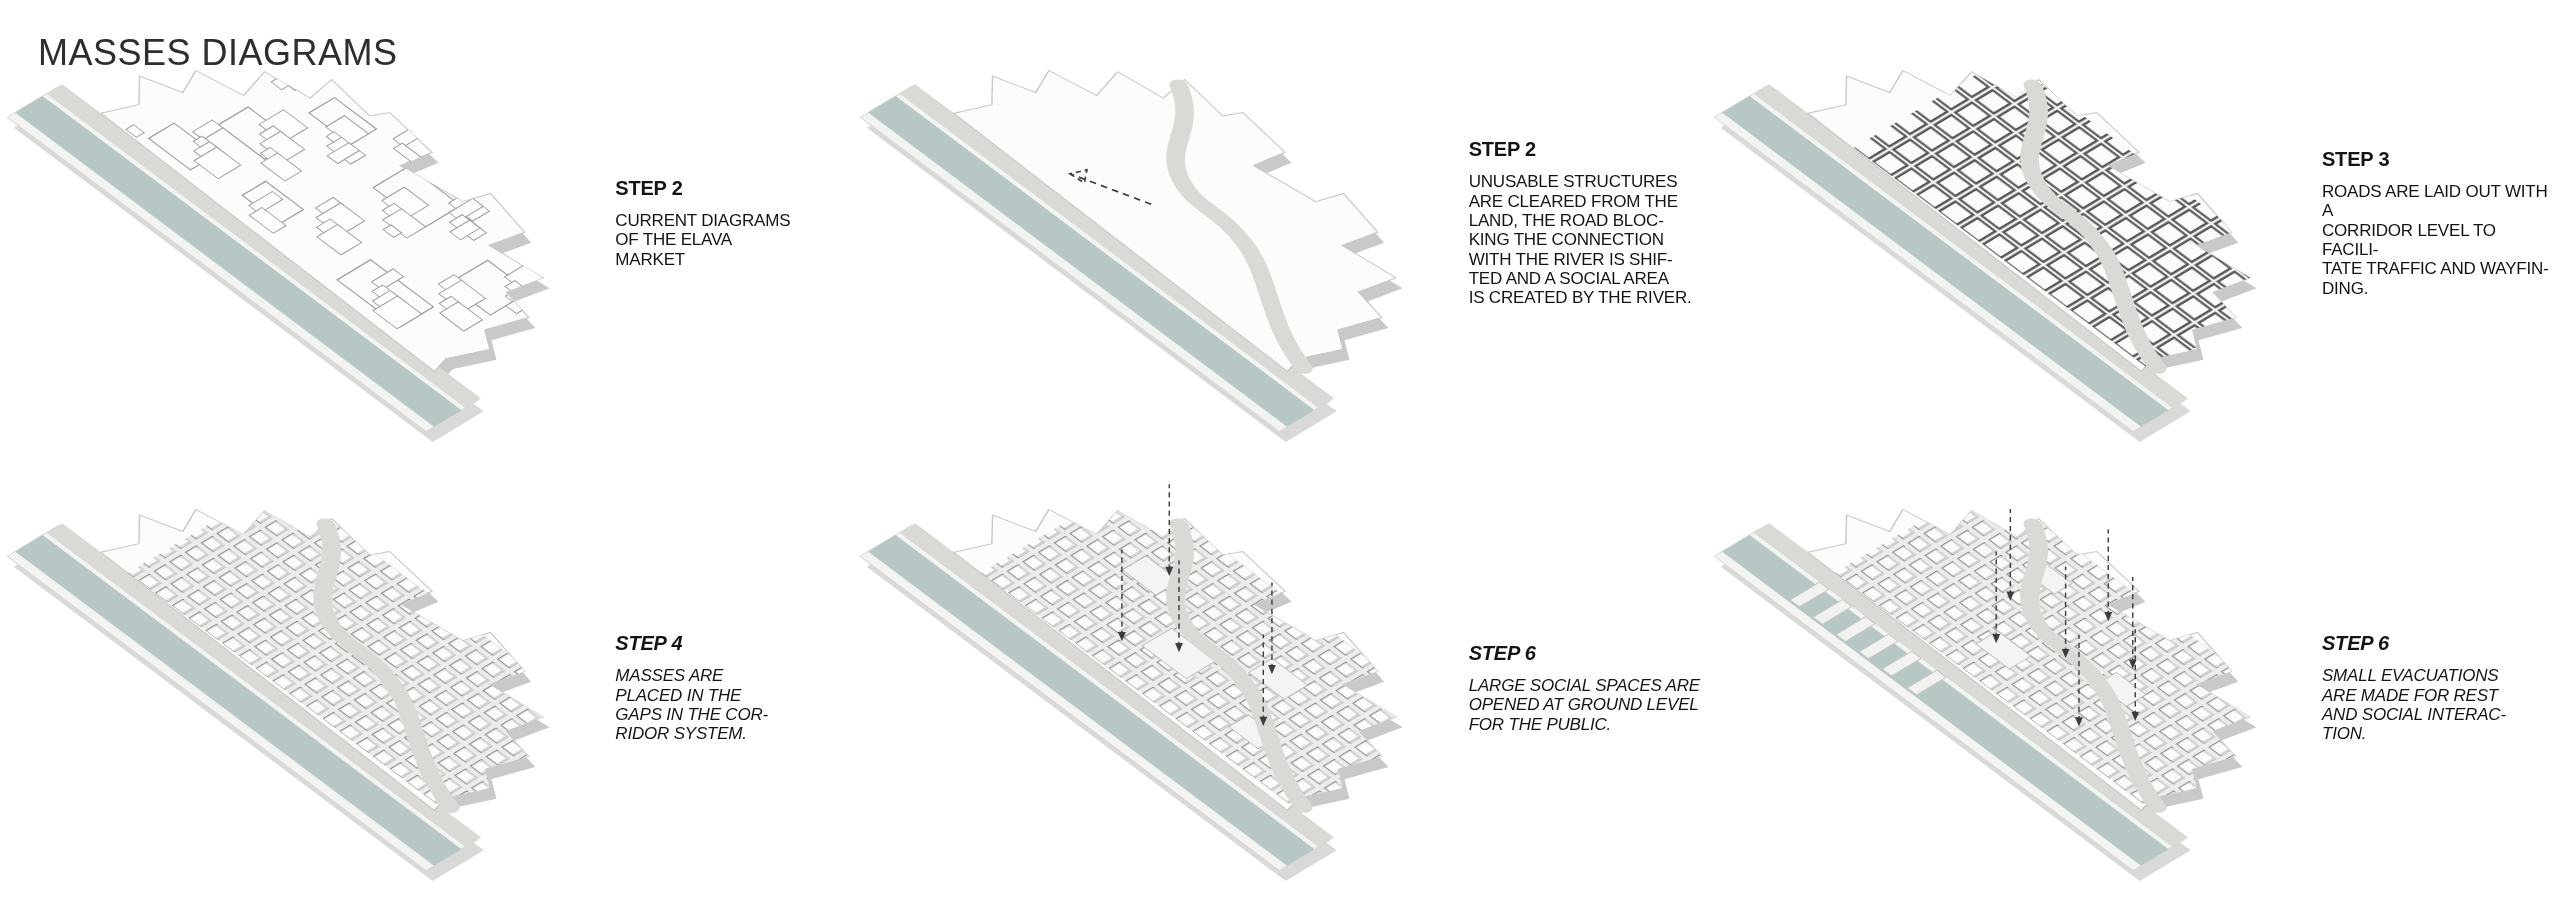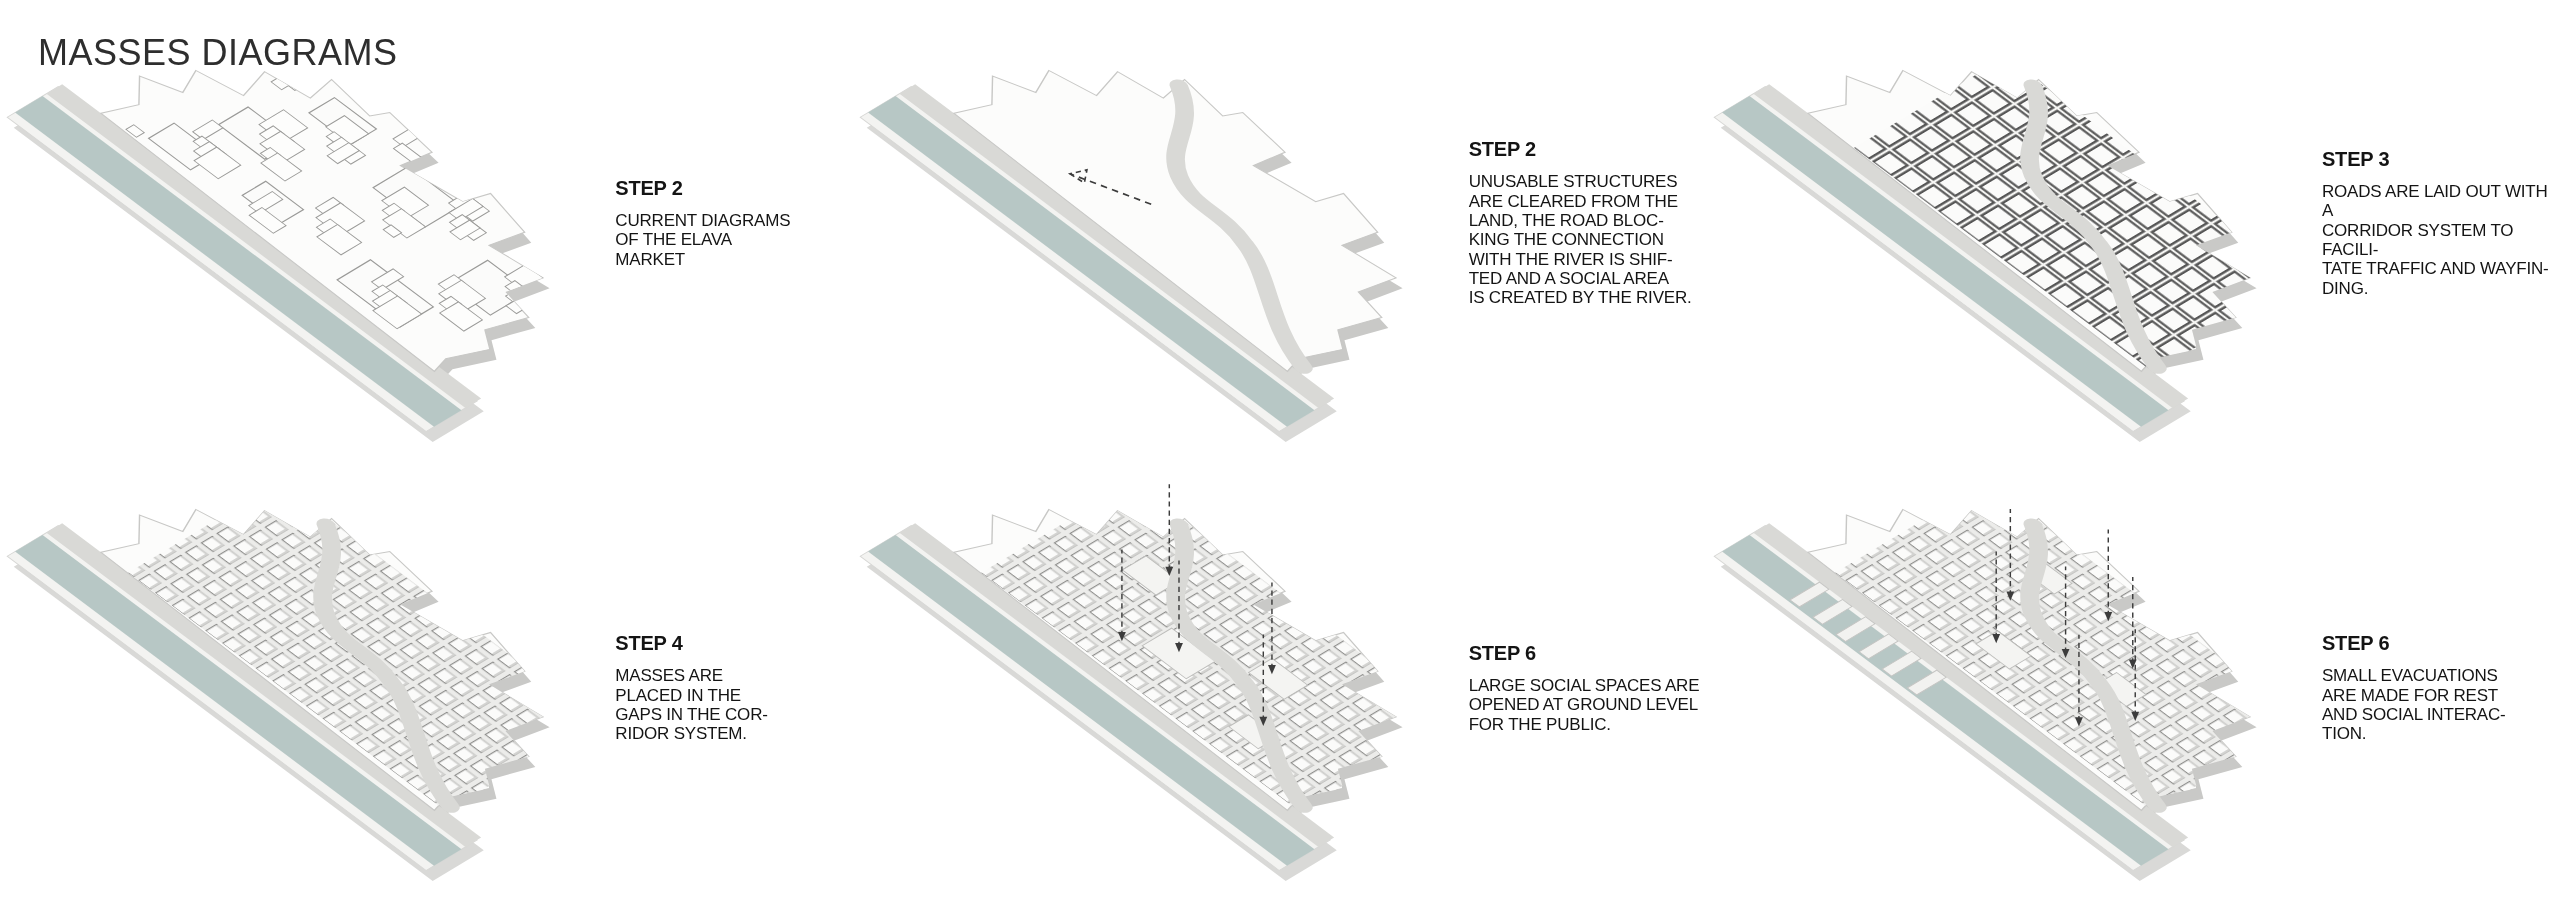--- a/index.html
+++ b/index.html
@@ -13,21 +13,21 @@
   }
   .diagram-grid{
     position:absolute;top:34px;left:0;width:2560px;
     display:grid;grid-template-columns:repeat(3,1fr);grid-template-rows:438px 440px;
   }
   .panel{display:flex;align-items:center;min-width:0;}
   .illus{flex:1 1 auto;height:100%;min-width:0;}
   .illus svg{width:100%;height:100%;display:block;}
   .caption{flex:0 0 232px;color:#141414;padding-right:6px;}
   .row1 .caption{transform:translateY(-30px);}
-  .row2 .caption{transform:translateY(-4px);}
+  .row2 .caption{transform:translateY(-4px);font-style:italic;}
   .step-label{font-size:20px;font-weight:700;letter-spacing:-.2px;margin-bottom:11px;}
   .step-desc{font-size:17px;line-height:1.14;letter-spacing:-.2px;white-space:pre-line;}
 </style>
 </head>
 <body>
 
 <h1 class="page-title">MASSES DIAGRAMS</h1>
 
 <div class="diagram-grid">
 
@@ -180,21 +180,21 @@
             <g clip-path="url(#lc3)">
               <rect x="26" y="2" width="286" height="154" fill="url(#gp3)"></rect>
             </g>
             <path d="M310,8 C262,22 232,58 198,68 C164,80 150,66 122,82 C92,100 96,128 58,150" fill="none" stroke="#d9d9d6" stroke-width="13" stroke-linecap="round"></path>
           </g>
         </svg>
       </div>
     <div class="caption">
       <div class="step-label">STEP 3</div>
       <div class="step-desc">ROADS ARE LAID OUT WITH A
-CORRIDOR SYSTEM TO FACILI-
+CORRIDOR LEVEL TO FACILI-
 TATE TRAFFIC AND WAYFIN-
 DING.</div>
     </div>
   </section>
 
   <section class="panel row2">
     <div class="illus">
         <svg viewBox="0 0 470 330" preserveAspectRatio="xMidYMid meet">
           <defs>
             <clipPath id="lc4">

